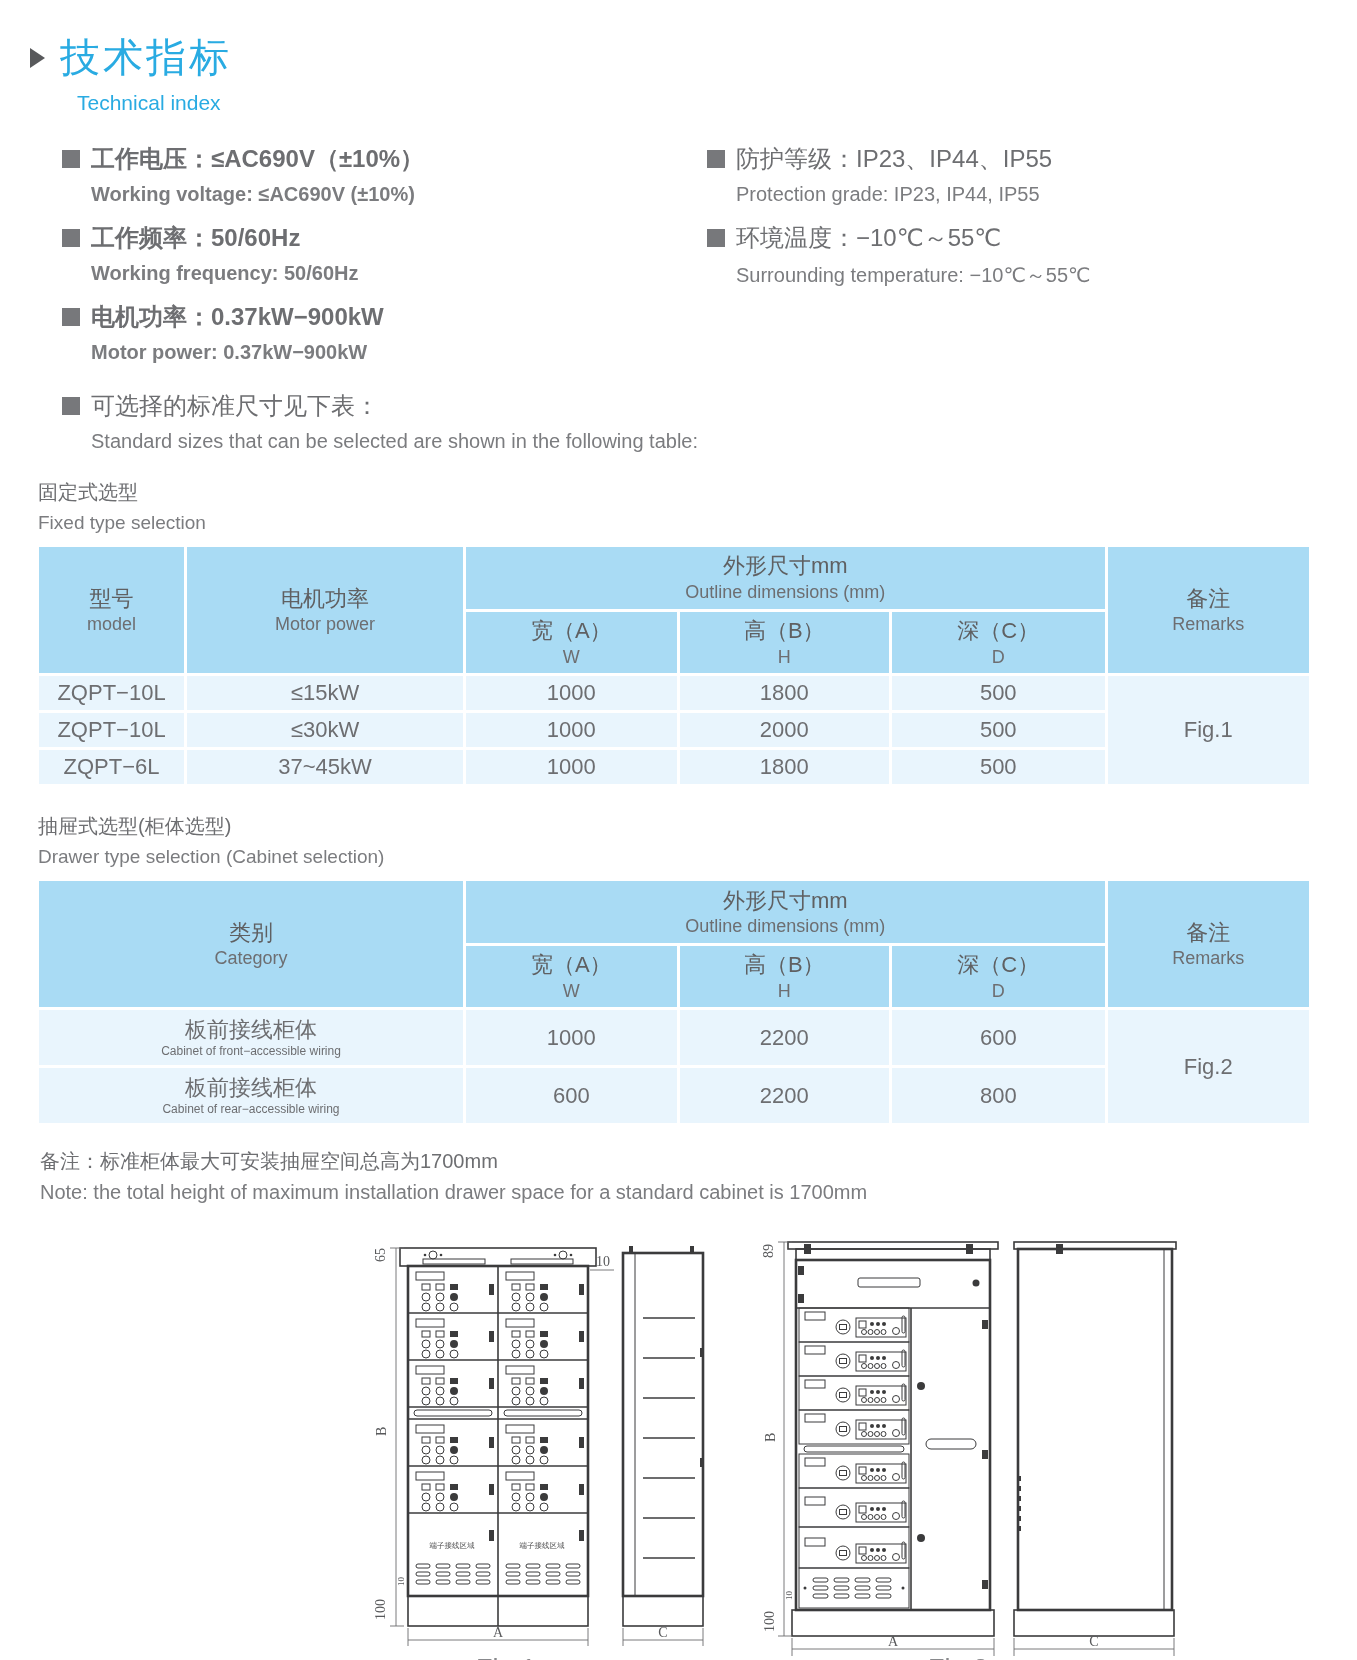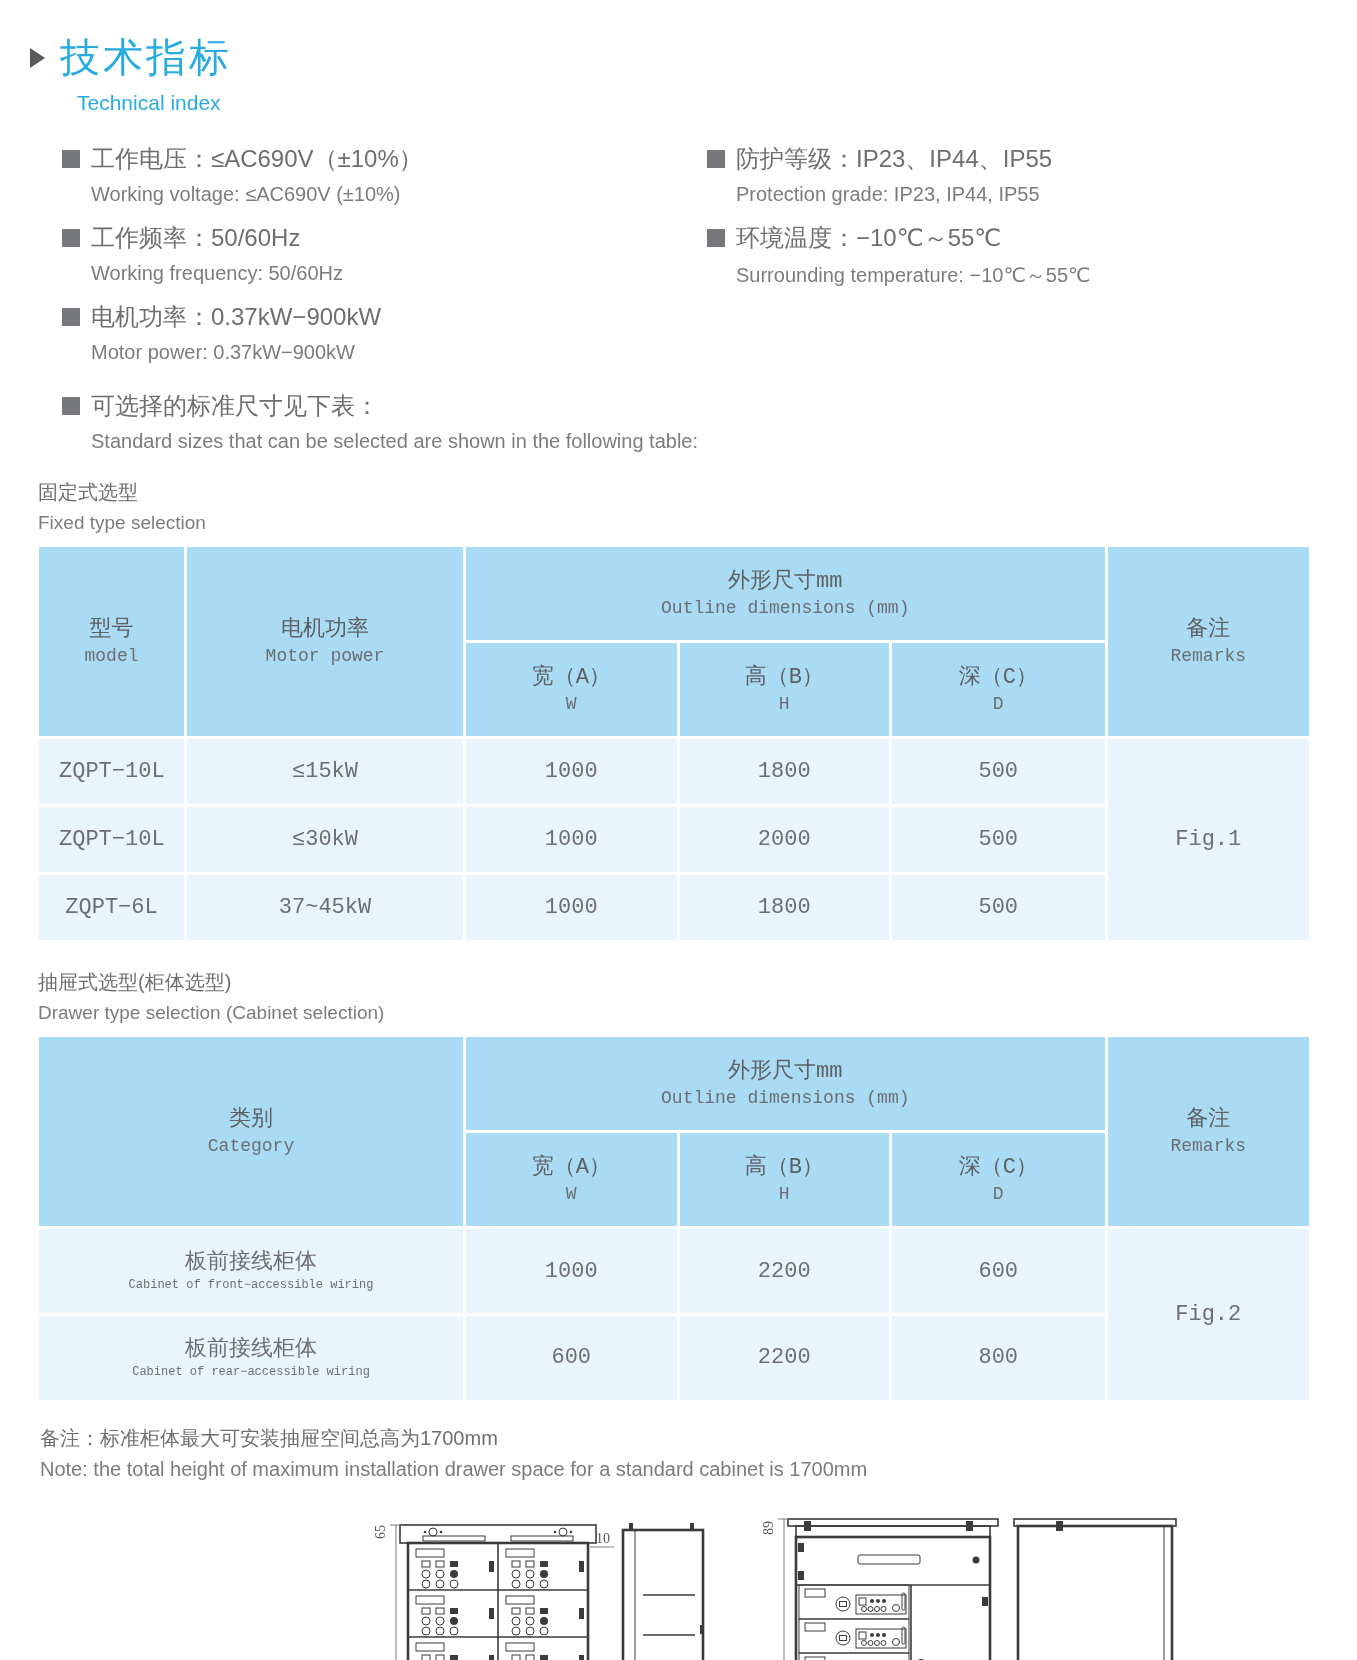--- a/index.html
+++ b/index.html
@@ -9,34 +9,34 @@
     color:#6d6e71;
   }
   
   .hdr{padding:30px 12px 0 30px;}
   .title-row{display:flex;align-items:center;gap:15px;}
   .tri{width:0;height:0;border-left:15px solid #58595b;border-top:10px solid transparent;border-bottom:10px solid transparent;}
   .title-cn{font-size:40px;color:#29abe2;font-weight:400;margin:0;letter-spacing:3px;}
   .title-en{font-size:21px;color:#29abe2;margin:6px 0 12px 47px;}
   
   .specs{margin:26px 0 0 62px;display:flex;}
-  .spec-col-left{width:645px;}
+  .spec-col-left{width:645px;font-weight:bold;}
   .spec-col-right{width:560px;}
   .spec-item{margin-bottom:4px;}
   .spec-cn{display:flex;align-items:center;gap:11px;font-size:24px;color:#6d6e71;height:36px;}
   .sq{width:18px;height:18px;background:#77787b;flex:none;}
   .spec-en{margin:6px 0 14px 29px;font-size:20px;color:#7b7c7f;}
   .tbl-note-item{margin:10px 0 0 62px;}
   
   .section{margin:26px 16px 0 38px;}
   .section .cn{font-size:20px;color:#6d6e71;}
   .section .en{font-size:19px;color:#7b7c7f;margin-top:6px;}
   
   table.spec-table{border-collapse:separate;border-spacing:3px;table-layout:fixed;width:1276px;margin:10px 0 0 36px;}
-  table.spec-table th,table.spec-table td{font-weight:400;text-align:center;vertical-align:middle;padding:20px;font-family:Liberation Mono, monospace;}
+  table.spec-table th,table.spec-table td{font-weight:400;text-align:center;vertical-align:middle;padding:4px;}
   .th{background:#a9dbf4;color:#5f6062;}
   .td{background:#e9f5fd;color:#6d6e71;font-size:22px;}
   .hcn{font-size:22px;display:block;line-height:1.35;}
   .hen{font-size:18px;display:block;line-height:1.3;color:#6d6e71;}
   .ccn{font-size:22px;display:block;line-height:1.3;}
   .cen{font-size:12px;display:block;line-height:1.25;}
   .rh1{height:62px;} .rh2{height:56px;}
   .t1row{height:32px;} .t2row{height:55px;}
   
   .note{margin:22px 0 0 40px;}

